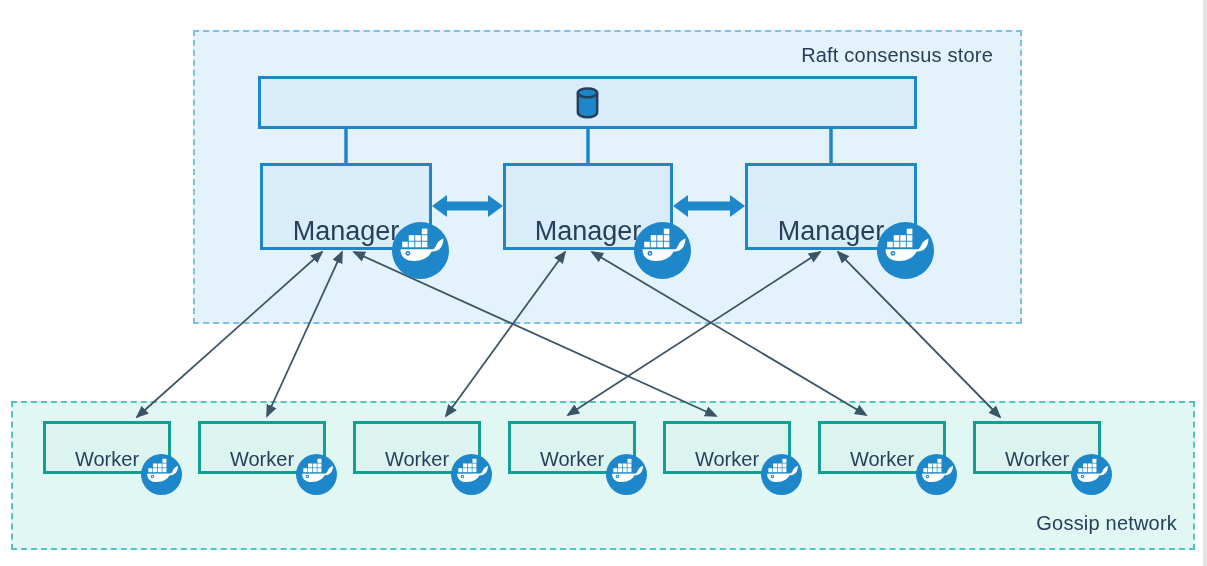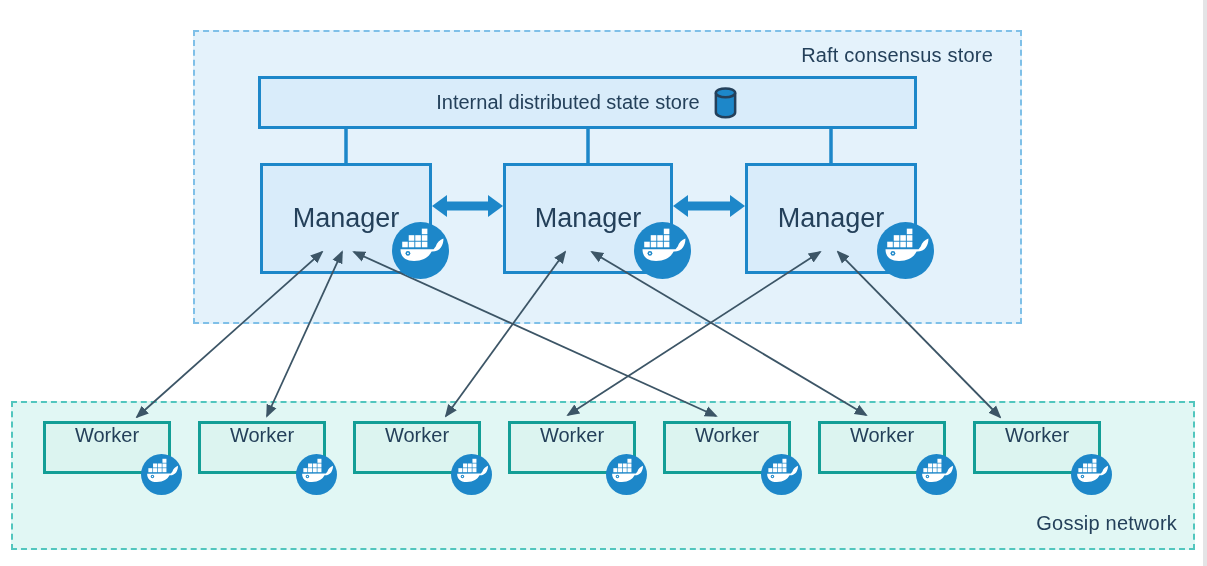--- a/index.html
+++ b/index.html
@@ -13,37 +13,37 @@
     position:absolute;left:193px;top:30px;width:829px;height:294px;box-sizing:border-box;
     background:#e4f2fb;border:2px dashed #7fc0e8;
   }
   .raft-label{position:absolute;top:12px;right:27px;font-size:20px;letter-spacing:.2px;}
   .state-store{
     position:absolute;left:258px;top:76px;width:659px;height:53px;box-sizing:border-box;
     background:#d9ecfa;border:3px solid #1d87c9;z-index:2;
     display:flex;align-items:center;justify-content:center;gap:12px;font-size:20px;
   }
   .manager{
-    position:absolute;top:163px;height:111px;box-sizing:border-box;z-index:2;
+    position:absolute;top:163px;height:87px;box-sizing:border-box;z-index:2;
     background:#d9ecfa;border:3px solid #1d87c9;
-    display:flex;align-items:center;justify-content:center;font-size:27px;
+    display:flex;align-items:flex-end;justify-content:center;font-size:27px;
   }
   #manager-1{left:260px;width:172px;}
   #manager-2{left:503px;width:170px;}
   #manager-3{left:745px;width:172px;}
   
   .gossip-group{
     position:absolute;left:11px;top:384px;width:1184px;height:149px;box-sizing:border-box;
     background:#e1f7f4;border:2px dashed #52c6be;margin-top:17px;
   }
   .gossip-label{position:absolute;bottom:13px;right:16px;font-size:20px;letter-spacing:.2px;}
   .worker{
     position:absolute;top:421px;height:53px;width:128px;box-sizing:border-box;z-index:2;
     background:#dcf4f0;border:3px solid #139e96;
-    display:flex;align-items:flex-start;justify-content:center;font-size:20px;
+    display:flex;align-items:flex-end;justify-content:center;font-size:20px;
   }
   #worker-1{left:43px}#worker-2{left:198px}#worker-3{left:353px}#worker-4{left:508px}
   #worker-5{left:663px}#worker-6{left:818px}#worker-7{left:973px}
   
   .docker-badge{position:absolute;z-index:6;}
   .docker-badge.mgr{width:57px;height:57px;}
   .docker-badge.wkr{width:41px;height:41px;}
   #dock-m1{left:392px;top:222px}#dock-m2{left:634px;top:222px}#dock-m3{left:877px;top:222px}
   #dock-w1{left:141px;top:454px}#dock-w2{left:296px;top:454px}#dock-w3{left:451px;top:454px}
   #dock-w4{left:606px;top:454px}#dock-w5{left:761px;top:454px}#dock-w6{left:916px;top:454px}
@@ -83,21 +83,20 @@
   </defs>
 </svg>
 
 <div class="canvas">
 
   <div class="raft-group">
     <div class="raft-label">Raft consensus store</div>
   </div>
 
   <div class="state-store">
-    <span>Internal distributed state store</span>
     <svg class="db-icon">
         <use href="#db-cylinder"></use>
       </svg>
   </div>
 
   <div class="manager" id="manager-1">
     <span>Manager</span>
   </div>
   <div class="manager" id="manager-2">
     <span>Manager</span>

